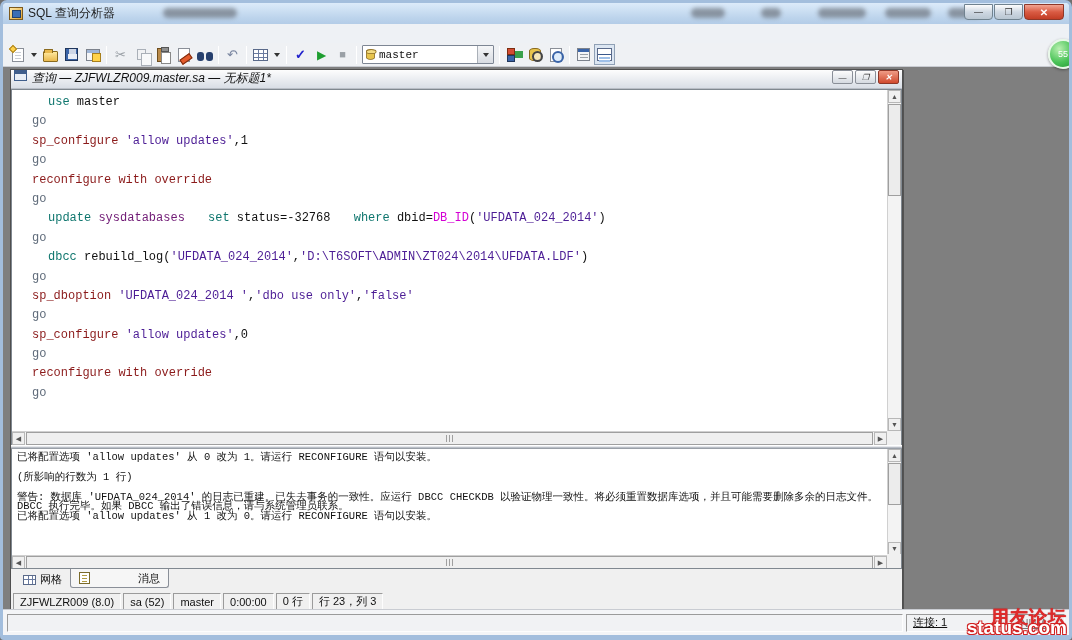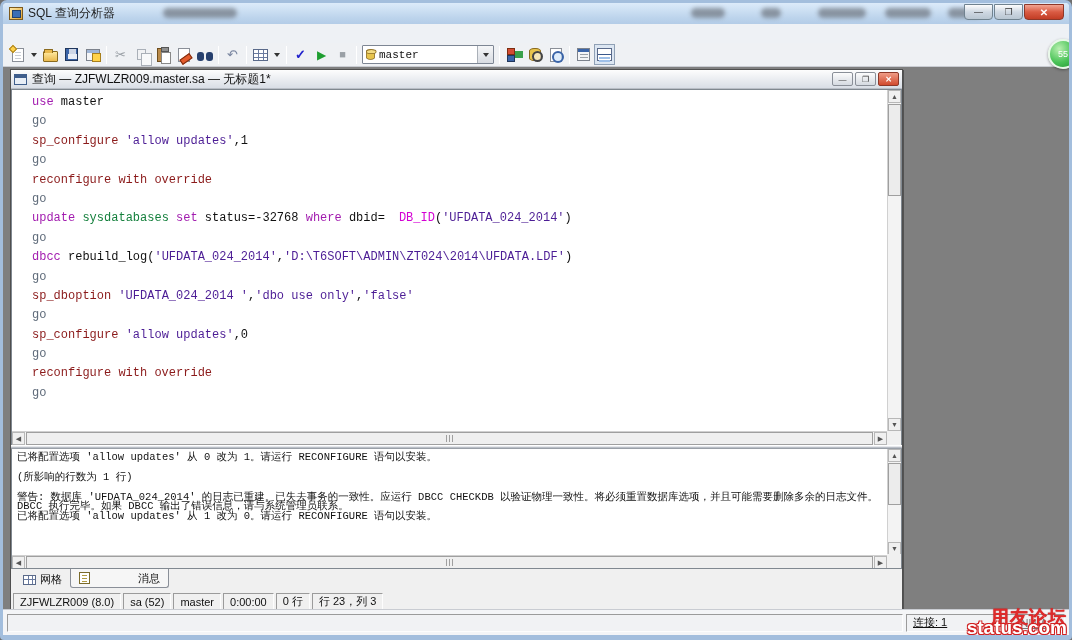--- a/index.html
+++ b/index.html
@@ -105,36 +105,36 @@
   .combo-drop{width:16px;height:17px;background:linear-gradient(#f5f6f8,#d8dce2);
     border-left:1px solid #aab0b8;display:flex;align-items:center;justify-content:center;}
 
   
   .mdi{position:absolute;left:0;top:64px;right:0;bottom:26px;background:#7f7f7f;overflow:hidden;}
 
   .child{position:absolute;left:7px;top:2px;width:893px;height:544px;
     background:#f0f0f0;border:1px solid #4f4f4f;box-shadow:1px 1px 0 rgba(0,0,0,.35);
     display:flex;flex-direction:column;}
   .child-title{height:19px;background:linear-gradient(#fdfdfd,#d9dee6);
-    border-bottom:1px solid #b9bec6;display:flex;align-items:center;padding:0 3px;
-    font-size:12px;color:#111;}
+    border-bottom:1px solid #b9bec6;display:flex;padding:0 3px;
+    font-size:12px;color:#111;font-style:italic;}
   .child-icon{width:13px;height:11px;background:#e8eef6;border:1px solid #3f5e8c;margin-right:5px;position:relative;}
   .child-icon::before{content:"";position:absolute;left:0;top:0;right:0;height:3px;background:#3f5e8c;}
   .child-btns{margin-left:auto;display:flex;gap:2px;}
   .child-btn{width:21px;height:14px;border:1px solid #8a8f98;border-radius:2px;
     background:linear-gradient(#fcfcfc,#d5dae1);display:flex;align-items:center;justify-content:center;
     font-size:8px;color:#333;}
   .child-btn.close{background:linear-gradient(#ef9c86,#d14a2e);color:#fff;border-color:#8d3728;font-weight:bold;}
 
   .editor{flex:1;position:relative;background:#fff;border:1px solid #808890;border-bottom:none;overflow:hidden;}
   .code{position:absolute;left:0;top:0;right:14px;bottom:14px;padding:3px 4px 0 20px;
     font-family:"Liberation Mono",monospace;font-size:12px;white-space:pre;cursor:text;overflow:hidden;}
   .code-line{height:19.4px;line-height:19.4px;}
-  .tk-k{color:#a21caf;} .tk-t{color:#111;} .tk-s{color:#4c1d95;} .tk-p{color:#8b1a1a;}
-  .tk-g{color:#15803d;} .tk-f{color:#d400d4;margin-left:14px;} .tk-o{color:#5f6b7a;}
+  .tk-k{color:#0f766e;margin-left:16px;} .tk-t{color:#111;} .tk-s{color:#4c1d95;} .tk-p{color:#8b1a1a;}
+  .tk-g{color:#701a75;} .tk-f{color:#d400d4;} .tk-o{color:#5f6b7a;}
 
   
   .vscroll{position:absolute;top:0;right:0;bottom:14px;width:14px;background:#f3f3f3;
     border-left:1px solid #d0d0d0;}
   .vscroll .arr{position:absolute;left:0;width:13px;height:13px;background:#f0f0f0;
     border:1px solid #b7b7b7;display:flex;align-items:center;justify-content:center;
     font-size:7px;color:#555;}
   .vscroll .arr.up{top:0;} .vscroll .arr.down{bottom:0;}
   .vthumb{position:absolute;left:0;width:13px;background:#ececec;border:1px solid #9f9f9f;}
   .hscroll{position:absolute;left:0;right:14px;bottom:0;height:14px;background:#f3f3f3;border-top:1px solid #d0d0d0;}

